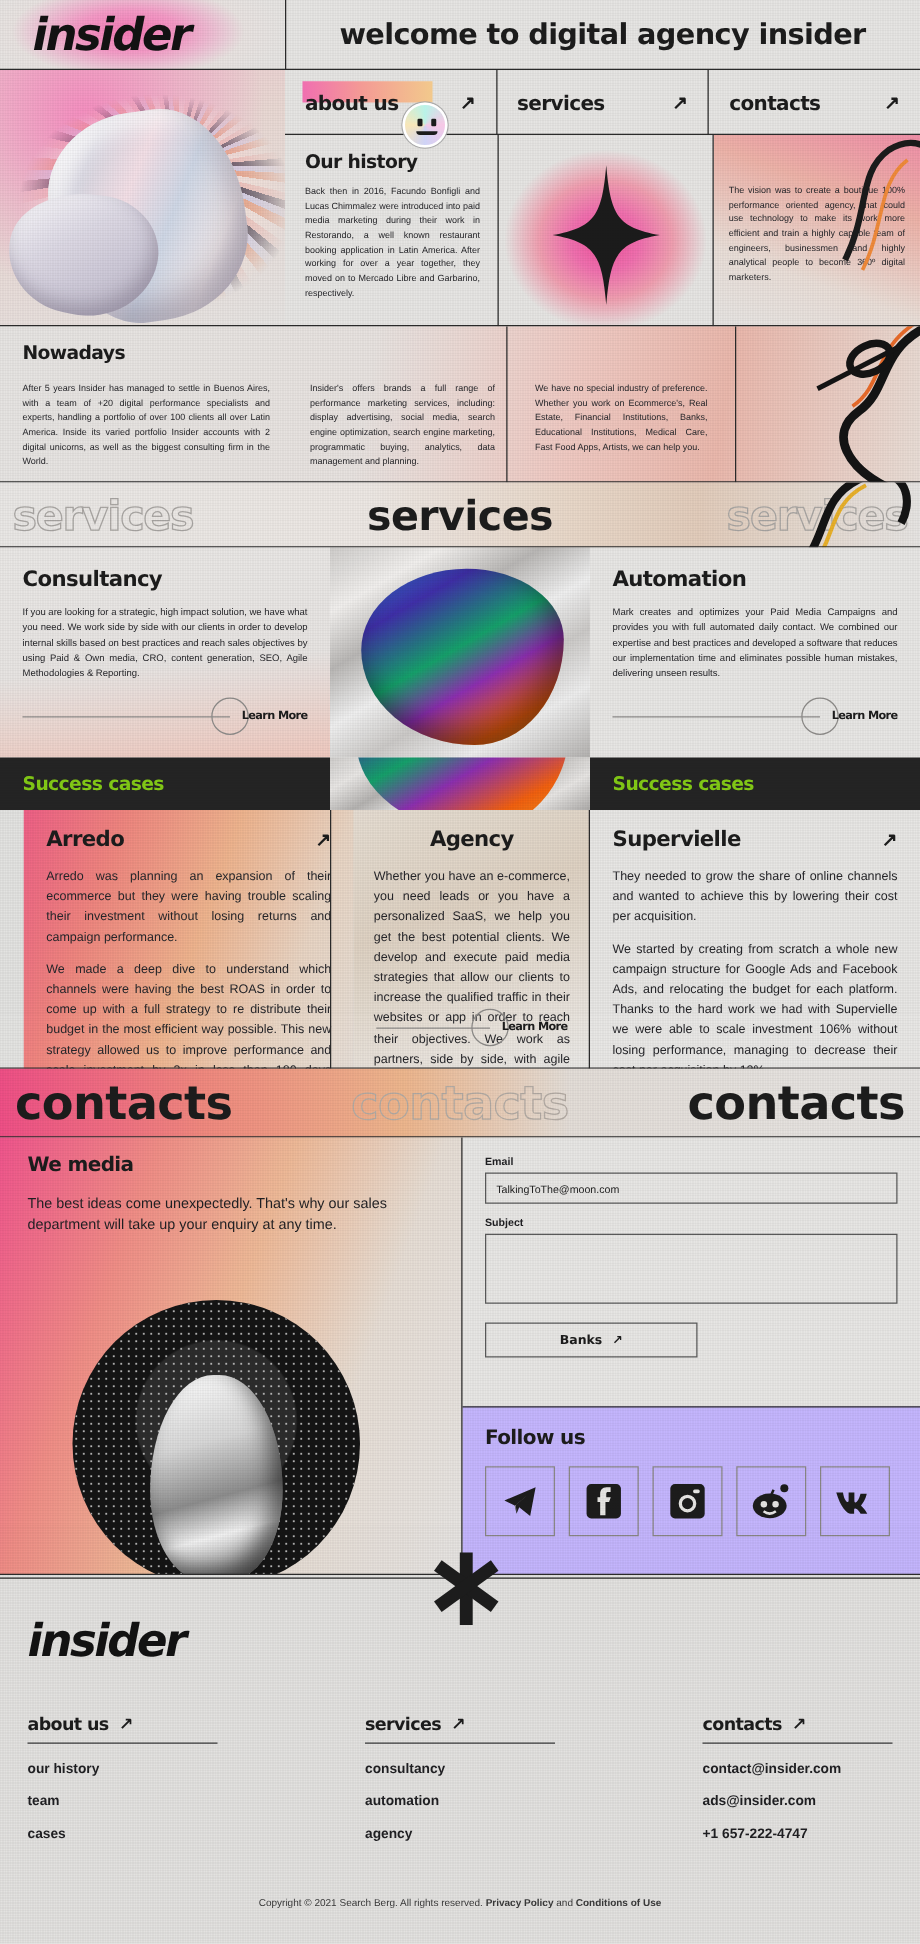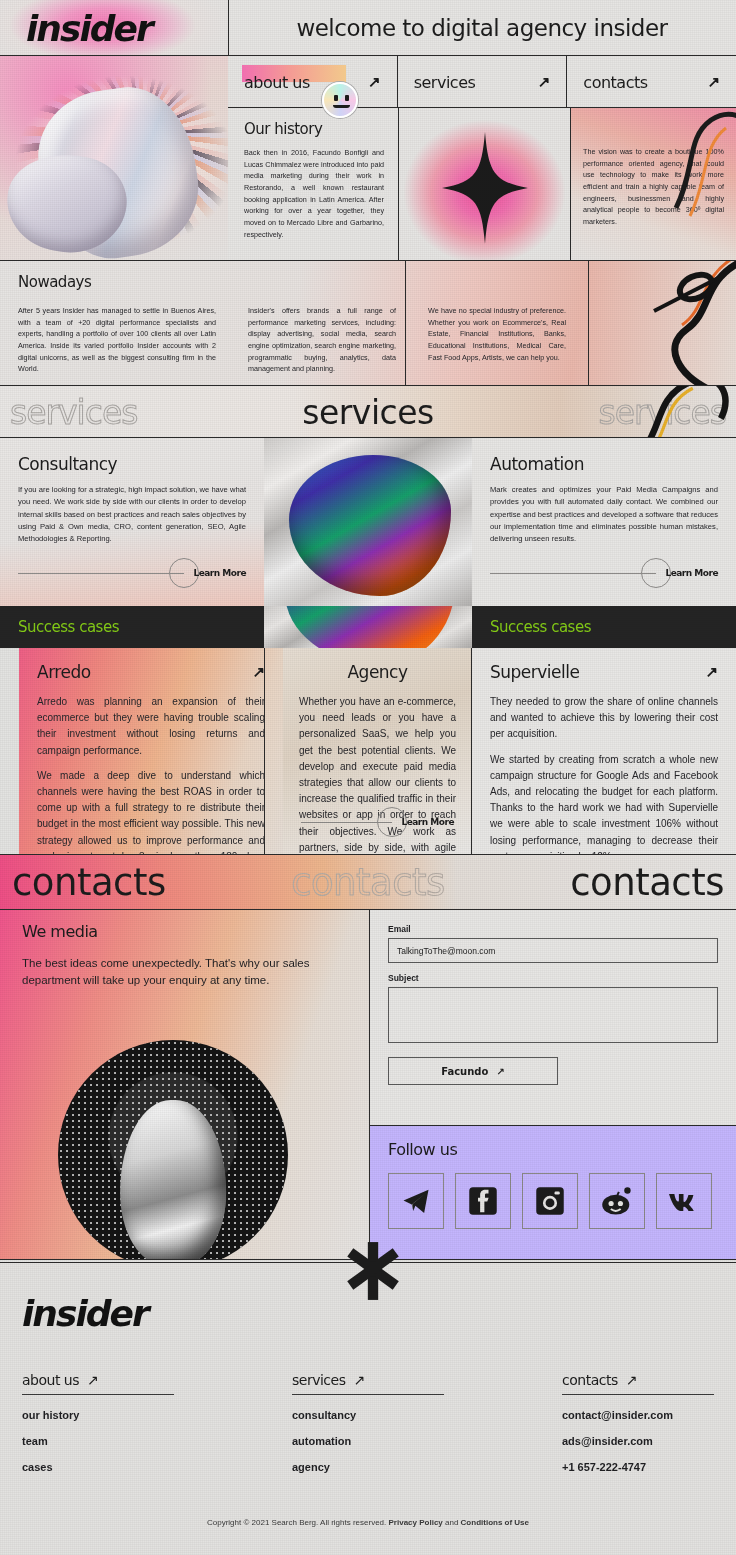--- a/index.html
+++ b/index.html
@@ -14,21 +14,21 @@
   .noise:after{
     content:"";position:absolute;inset:0;pointer-events:none;
     background-image:
       repeating-linear-gradient(0deg,rgba(0,0,0,.035) 0 1px,rgba(255,255,255,.03) 1px 2px),
       repeating-linear-gradient(90deg,rgba(0,0,0,.03) 0 1px,rgba(255,255,255,.025) 1px 2px);
     opacity:.75;mix-blend-mode:multiply;
   }
   .hair{position:absolute;background:#2b2b2b;}
 
   
-  .disp{font-family:"DejaVu Sans",sans-serif;font-weight:400;letter-spacing:-0.5px;}
+  .disp{font-family:"DejaVu Sans",sans-serif;font-weight:700;letter-spacing:-0.5px;}
   .logo{
     font-family:"DejaVu Sans",sans-serif;font-weight:700;font-style:italic;
     letter-spacing:-2px;color:#121212;
   }
 
   
   .hdr{position:absolute;left:0;top:0;width:736px;height:56px;display:flex;align-items:center;}
   .hdr .logo-cell{width:228px;height:56px;display:flex;align-items:center;padding-left:26px;
     background:radial-gradient(ellipse 150px 60px at 45% 45%, #f37ab6 0%, #f49ac6 28%, rgba(233,226,224,.75) 62%, rgba(227,227,225,0) 85%),#e6e4e2;}
   .hdr .logo-cell .logo{font-size:36px;}
@@ -399,21 +399,21 @@
         <div class="fg">
           <span class="lbl">Email</span>
           <input class="inp" value="TalkingToThe@moon.com" style="">
         </div>
       </div>
       <div class="fg full">
         <span class="lbl">Subject</span>
         <textarea class="ta" style=""></textarea>
       </div>
       <div class="submit">
-        <span>Facundo</span>
+        <span>Banks</span>
         <span>↗</span>
       </div>
     </div>
   </div>
 
   <div class="follow">
     <h3 class="disp">Follow us</h3>
     <div class="soc">
       <a>
         <svg width="30" height="30" viewBox="0 0 24 24">

